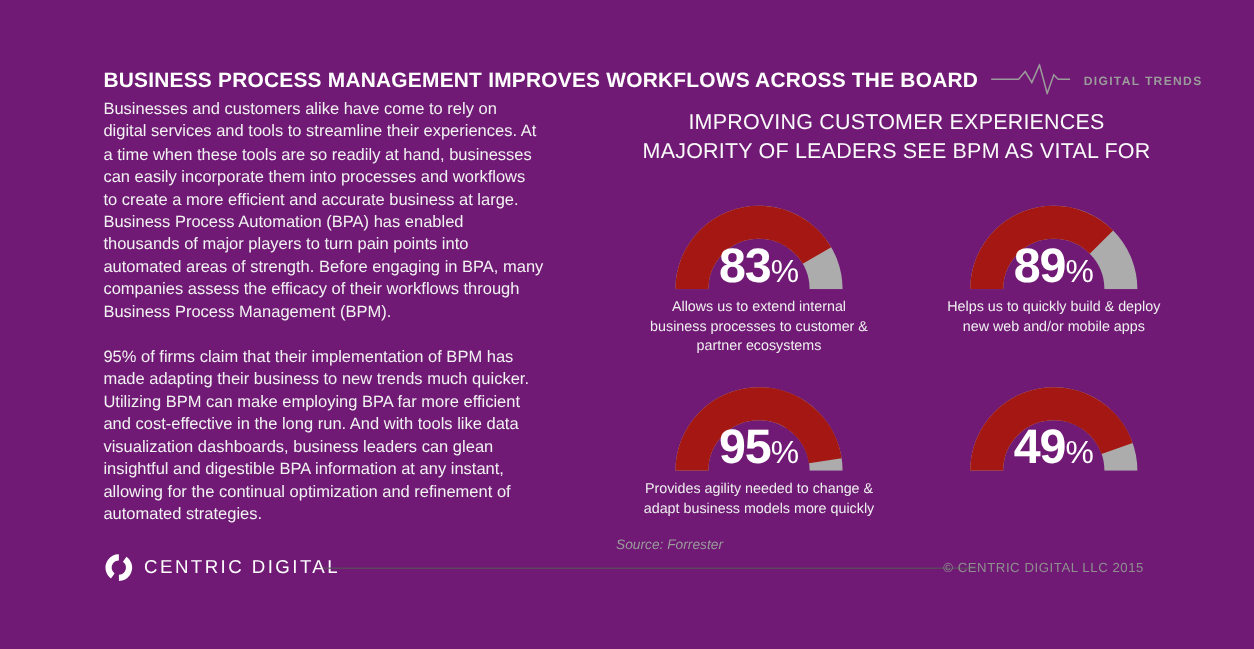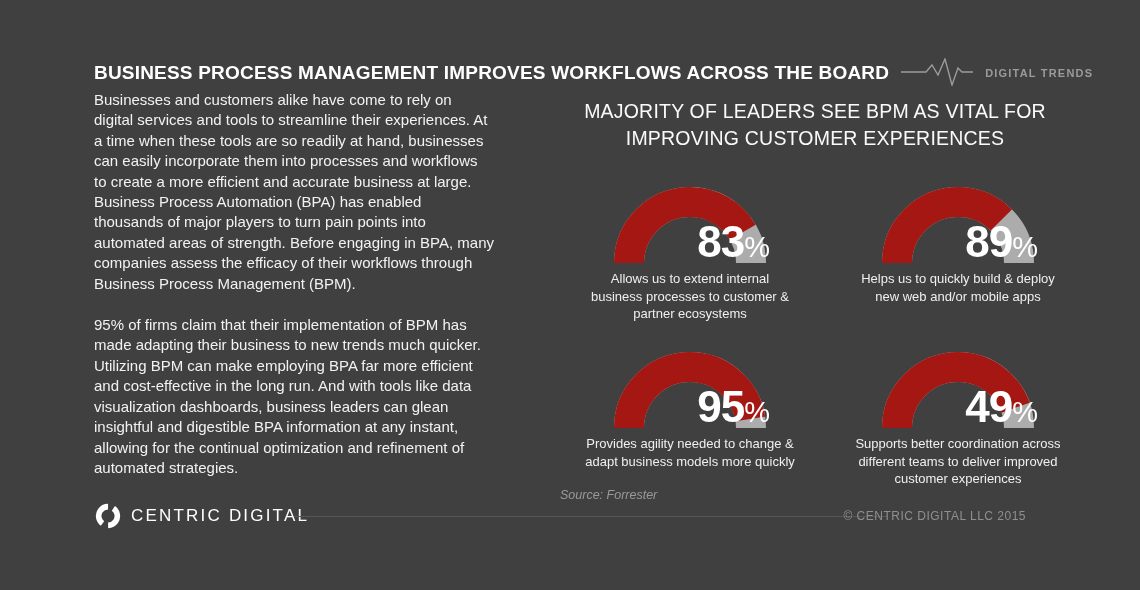--- a/index.html
+++ b/index.html
@@ -1,21 +1,21 @@
 <!DOCTYPE html>
 <html><head>
 <meta charset="utf-8">
 <style>
   * { margin: 0; padding: 0; box-sizing: border-box; }
   html, body { background: #000; }
   .stage {
     position: relative;
     width: 1140px;
     height: 590px;
-    background: #404040;
+    background: #701a75;
     font-family: "Liberation Sans", sans-serif;
     overflow: hidden;
     color: #f2f2f2;
   }
 
   
   .header {
     position: absolute;
     left: 94px; top: 56px;
     width: 1000px;
@@ -71,21 +71,21 @@
   }
   .gauge-arc {
     position: relative;
     width: 160px;
     height: 78px;
     margin: 0 auto;
   }
   .gauge-value {
     position: absolute;
     left: 0; right: 0; bottom: -4px;
-    text-align: right;
+    text-align: center;
     white-space: nowrap;
     color: #ffffff;
   }
   .gauge-value .num {
     font-size: 44px;
     font-weight: 700;
     letter-spacing: -1px;
   }
   .gauge-value .unit {
     font-size: 29px;
@@ -126,21 +126,21 @@
   }
   .footer-divider {
     position: absolute;
     left: 294px; top: 516px;
     width: 594px;
     height: 1px;
     background: #565656;
   }
   .copyright {
     position: absolute;
-    right: 114px; top: 509px;
+    right: 100px; top: 509px;
     font-size: 12px;
     letter-spacing: 0.5px;
     color: #8f8f8f;
     white-space: nowrap;
   }
 </style>
 </head>
 <body>
 
 <div class="stage">
@@ -154,22 +154,22 @@
     </span>
     <span class="brand-label">DIGITAL TRENDS</span>
   </div>
 
   <div class="article">
     <p>Businesses and customers alike have come to rely on digital services and tools to streamline their experiences. At a time when these tools are so readily at hand, businesses can easily incorporate them into processes and workflows to create a more efficient and accurate business at large. Business Process Automation (BPA) has enabled thousands of major players to turn pain points into automated areas of strength. Before engaging in BPA, many companies assess the efficacy of their workflows through Business Process Management (BPM).</p>
     <p>95% of firms claim that their implementation of BPM has made adapting their business to new trends much quicker. Utilizing BPM can make employing BPA far more efficient and cost-effective in the long run. And with tools like data visualization dashboards, business leaders can glean insightful and digestible BPA information at any instant, allowing for the continual optimization and refinement of automated strategies.</p>
   </div>
 
   <div class="section-heading">
+    <span style="display:block">IMPROVING CUSTOMER EXPERIENCES</span>
     <span style="display:block">MAJORITY OF LEADERS SEE BPM AS VITAL FOR</span>
-    <span style="display:block">IMPROVING CUSTOMER EXPERIENCES</span>
   </div>
 
   <div class="gauge-cell" style="left:580px; top:185px;">
     <div class="gauge-arc">
       <svg width="160" height="78" viewBox="0 0 160 78">
         <path class="arc-bg" d="M 19 78 A 61 61 0 0 1 141 78" fill="none" stroke="#acacac" stroke-width="30"></path>
         <path class="arc-fill" d="M 19 78 A 61 61 0 0 1 141 78" fill="none" stroke="#a41712" stroke-width="30" stroke-dasharray="159.1 999"></path>
       </svg>
       <div class="gauge-value"><span class="num">83</span><span class="unit">%</span></div>
     </div>
@@ -199,21 +199,20 @@
   </div>
 
   <div class="gauge-cell" style="left:848px; top:350px;">
     <div class="gauge-arc">
       <svg width="160" height="78" viewBox="0 0 160 78">
         <path class="arc-bg" d="M 19 78 A 61 61 0 0 1 141 78" fill="none" stroke="#acacac" stroke-width="30"></path>
         <path class="arc-fill" d="M 19 78 A 61 61 0 0 1 141 78" fill="none" stroke="#a41712" stroke-width="30" stroke-dasharray="170.6 999"></path>
       </svg>
       <div class="gauge-value"><span class="num">49</span><span class="unit">%</span></div>
     </div>
-    <div class="gauge-label">Supports better coordination across different teams to deliver improved customer experiences</div>
   </div>
 
   <div class="source-note">Source: Forrester</div>
 
   <div class="logo">
     <span style="display:inline-flex;">
       <svg width="28" height="28" viewBox="0 0 30 30">
         <circle cx="15" cy="15" r="10" fill="none" stroke="#ffffff" stroke-width="6" stroke-dasharray="25 6.4 25 6.4" transform="rotate(-55 15 15)"></circle>
       </svg>
     </span>

